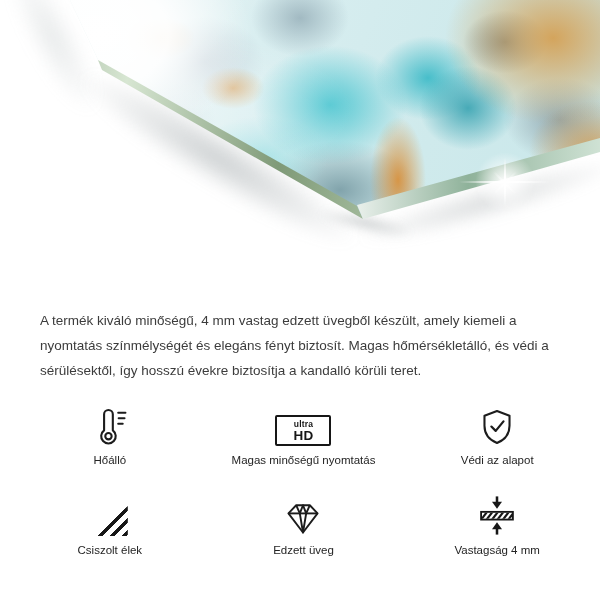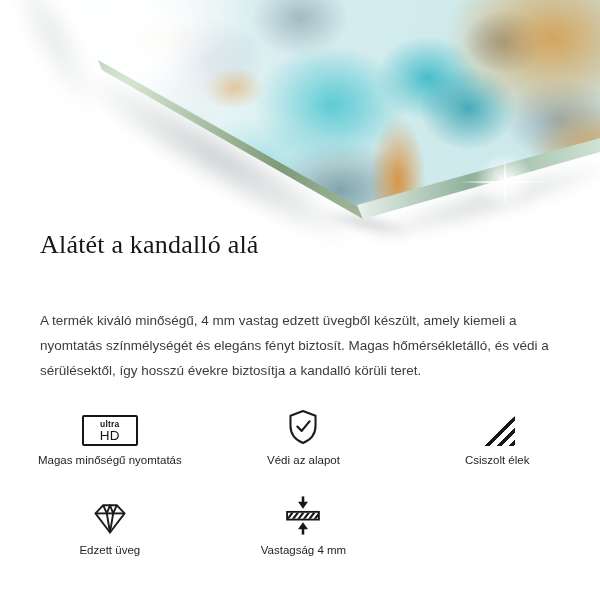--- a/index.html
+++ b/index.html
@@ -123,21 +123,21 @@
     color:#1c1c1c;
   }
   .flabel { margin-top:8px; font-size:11.5px; color:#242424; }
 
   .uhd-box {
     width:56px; height:31px; border:2.4px solid #161616; border-radius:2px;
     display:flex; flex-direction:column; align-items:center; justify-content:center;
     color:#161616;
   }
   .uhd-top { font-size:8.5px; font-weight:700; line-height:9px; letter-spacing:.2px; }
-  .uhd-bottom { font-size:13.5px; font-weight:400; line-height:13px; letter-spacing:.3px; }
+  .uhd-bottom { font-size:13.5px; font-weight:700; line-height:13px; letter-spacing:.3px; }
 
   .stripes {
     width:36px; height:30px;
     background:repeating-linear-gradient(135deg, #171717 0 3.6px, transparent 3.6px 8.4px);
     clip-path:polygon(0 100%, 100% 100%, 100% 0);
   }
 </style>
 </head>
 <body>
 
@@ -153,27 +153,36 @@
   <div class="sparkle">
     <div class="glow"></div>
     <div class="ray-h"></div>
     <div class="ray-v"></div>
     <div class="ray-d d1"></div>
     <div class="ray-d d2"></div>
   </div>
 </div>
 
 <h1 class="title">
-  <span>Alátét a kandalló alá</span>
 </h1>
 
 <p class="desc">A termék kiváló minőségű, 4 mm vastag edzett üvegből készült, amely kiemeli a nyomtatás színmélységét és elegáns fényt biztosít. Magas hőmérsékletálló, és védi a sérülésektől, így hosszú évekre biztosítja a kandalló körüli teret.</p>
 
 <div class="features">
 
+  <div class="feature">
+    <div class="ficon">
+      <svg width="40" height="40" viewBox="0 0 44 44" fill="none" stroke="currentColor">
+        <path d="M15.5 26.8 V9.2 a4.8 4.8 0 0 1 9.6 0 v17.6 a8 8 0 1 1 -9.6 0 Z" stroke-width="2.3" stroke-linejoin="round"></path>
+        <circle cx="20.3" cy="33.2" r="3.5" stroke-width="2.3"></circle>
+        <path d="M31 7.5 h8 M31.5 13.5 h6.5 M31 19.5 h5" stroke-width="2.2" stroke-linecap="round"></path>
+      </svg>
+    </div>
+    <div class="flabel">Hőálló</div>
+  </div>
 
   <div class="feature">
     <div class="ficon">
       <div class="uhd-box">
         <div class="uhd-top">ultra</div>
         <div class="uhd-bottom">HD</div>
       </div>
     </div>
     <div class="flabel">Magas minőségű nyomtatás</div>
   </div>

